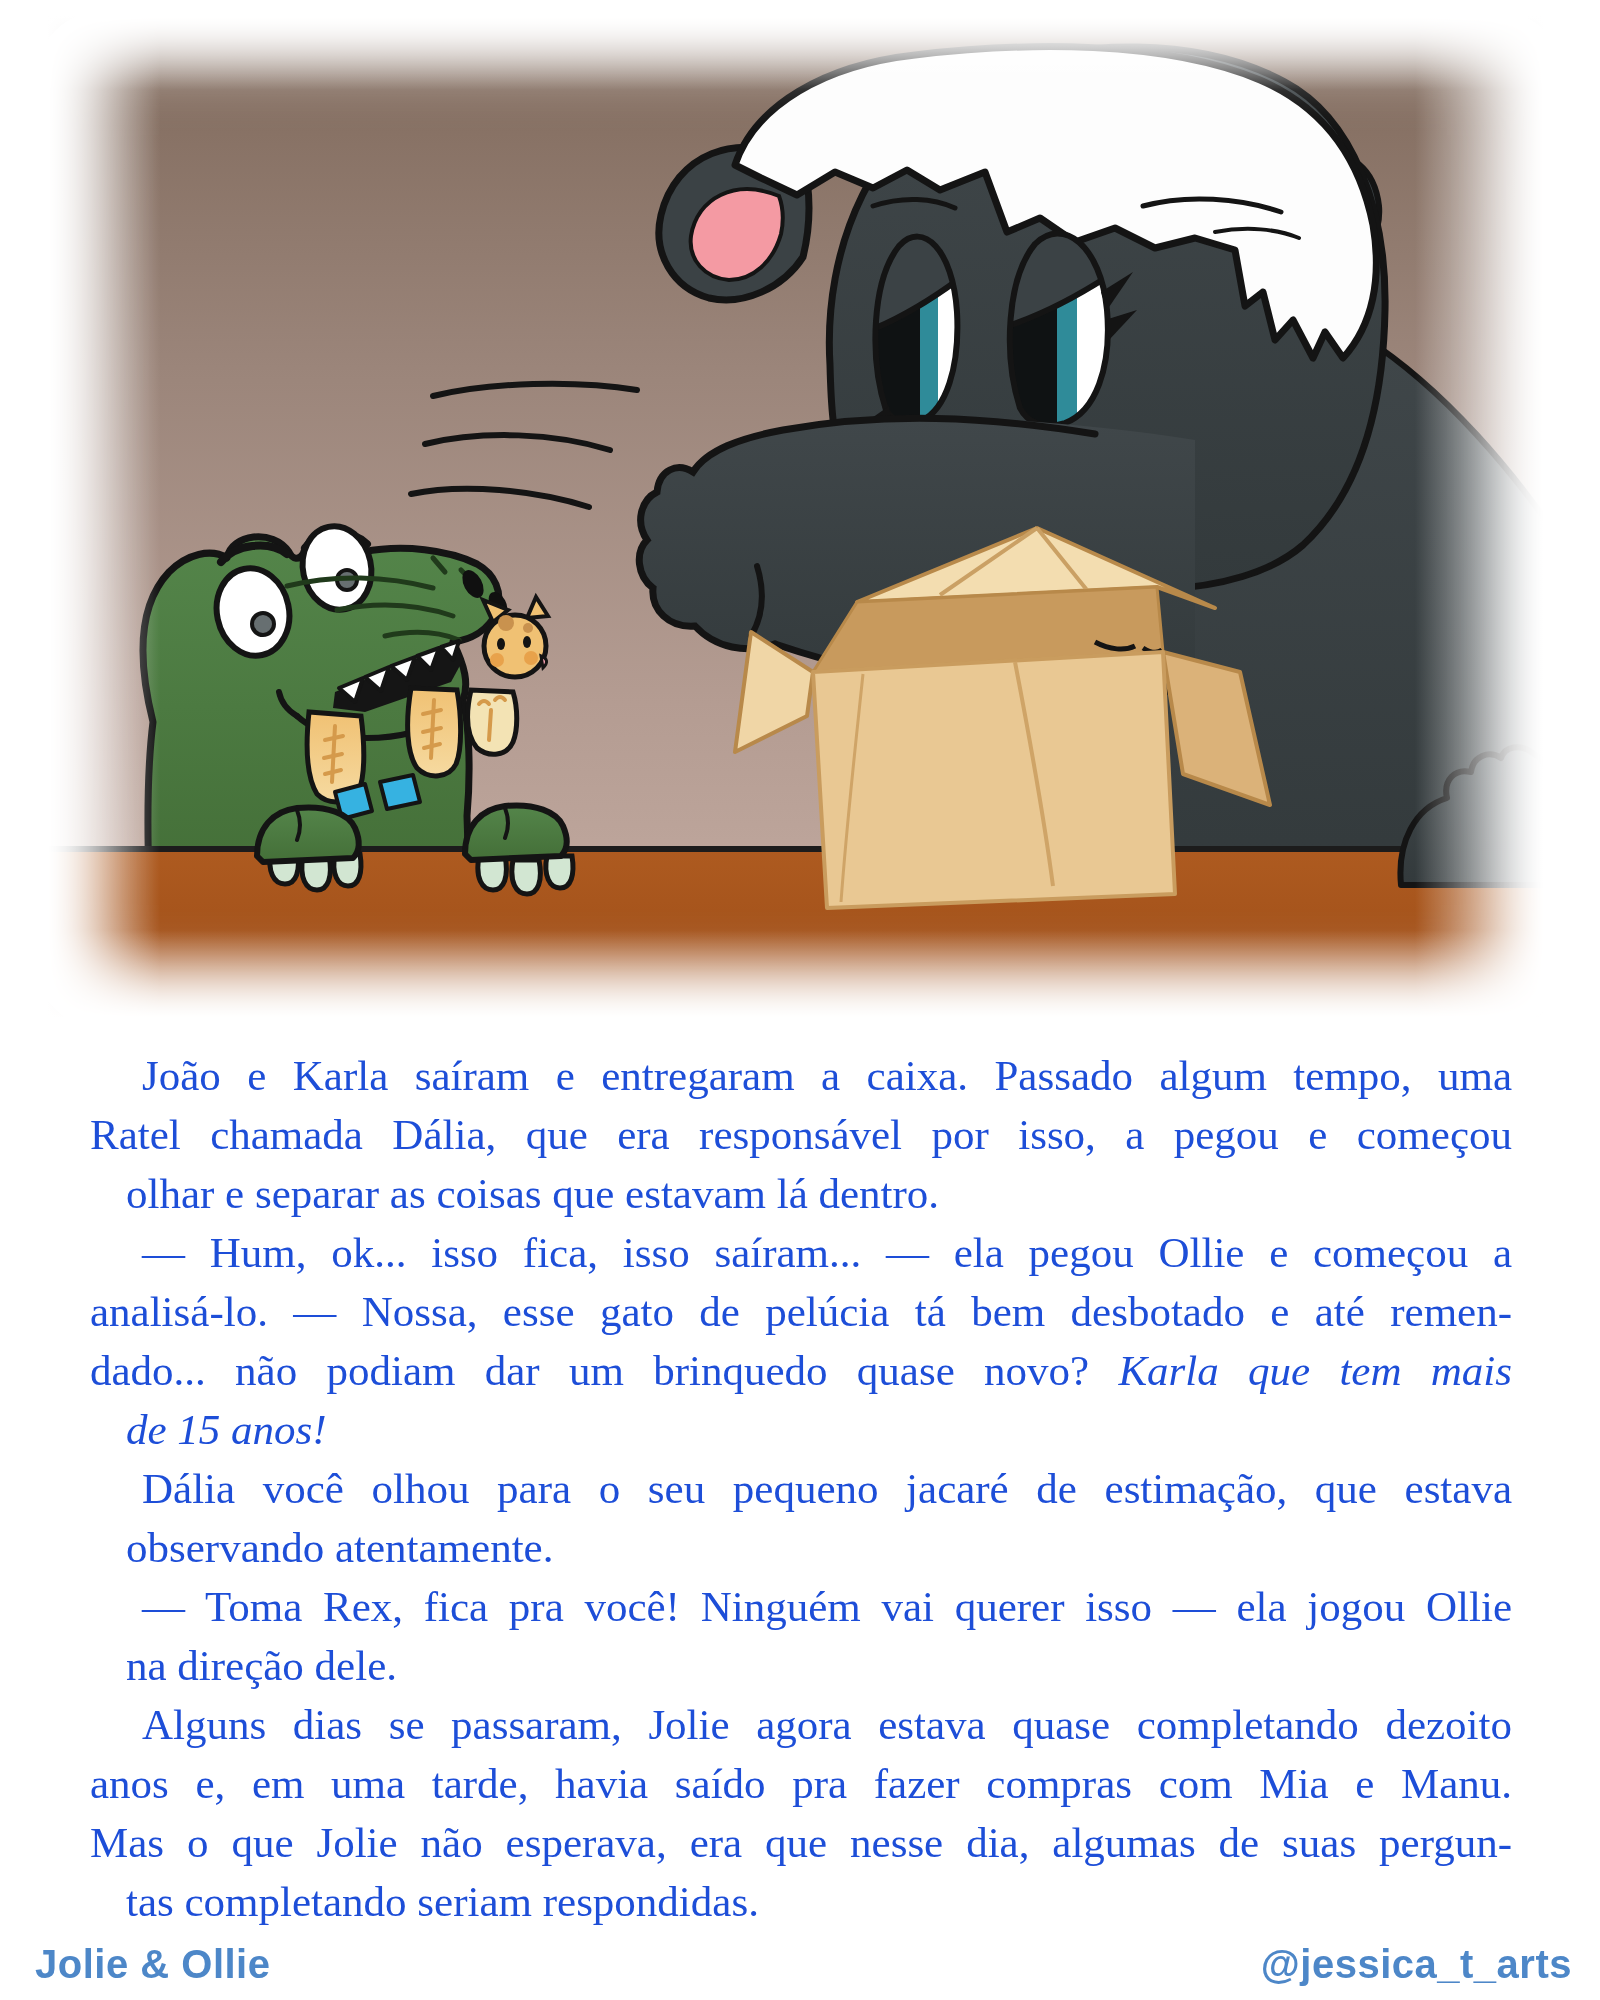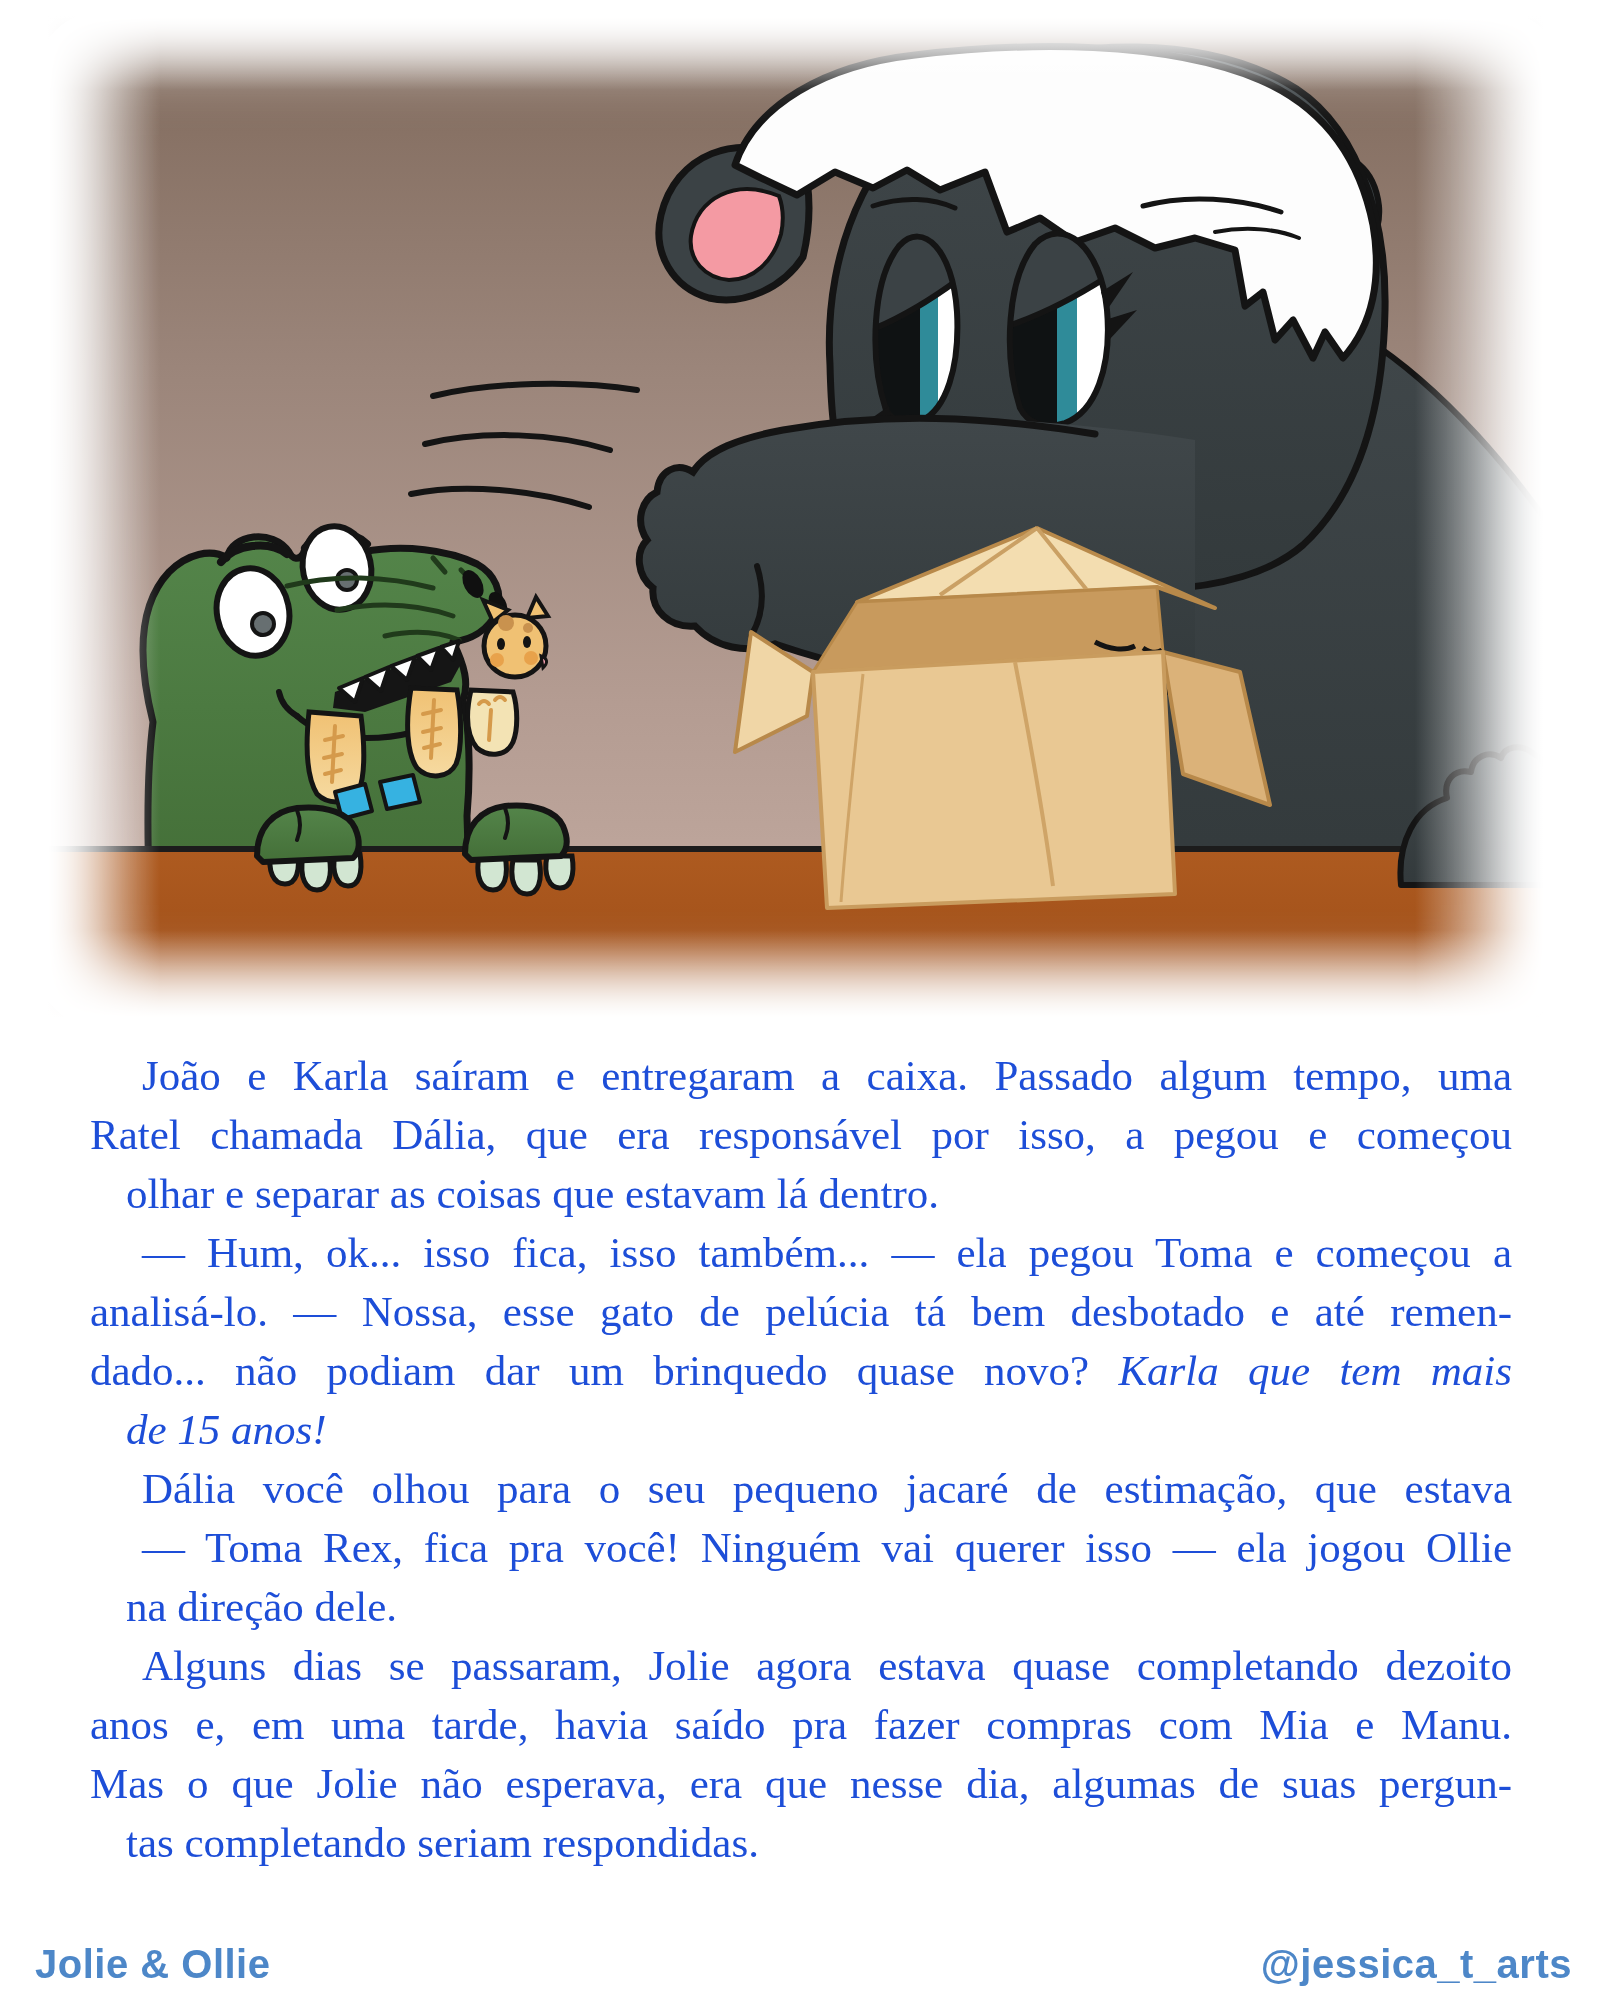--- a/index.html
+++ b/index.html
@@ -280,27 +280,28 @@
     <div class="vig"></div>
   </div>
 
   <div class="story" style="color: #1d4ed8;">
       <div class="para">
         <div class="line"><span>João e Karla saíram e entregaram a caixa. Passado algum tempo, uma</span></div>
         <div class="line"><span>Ratel chamada Dália, que era responsável por isso, a pegou e começou</span></div>
         <div class="line last"><span>olhar e separar as coisas que estavam lá dentro.</span></div>
       </div>
       <div class="para">
-        <div class="line"><span>— Hum, ok... isso fica, isso também... — ela pegou Toma e começou a</span></div>
+        <div class="line"><span>— Hum, ok... isso fica, isso saíram... — ela pegou Ollie e começou a</span></div>
         <div class="line"><span>analisá-lo. — Nossa, esse gato de pelúcia tá bem desbotado e até remen-</span></div>
         <div class="line"><span>dado... não podiam dar um brinquedo quase novo? </span><i>Karla que tem mais</i></div>
         <div class="line last"><i>de 15 anos!</i></div>
       </div>
       <div class="para">
         <div class="line"><span>Dália você olhou para o seu pequeno jacaré de estimação, que estava</span></div>
+        <div class="line last"><span>observando atentamente.</span></div>
       </div>
       <div class="para">
         <div class="line"><span>— Toma Rex, fica pra você! Ninguém vai querer isso — ela jogou Ollie</span></div>
         <div class="line last"><span>na direção dele.</span></div>
       </div>
       <div class="para">
         <div class="line"><span>Alguns dias se passaram, Jolie agora estava quase completando dezoito</span></div>
         <div class="line"><span>anos e, em uma tarde, havia saído pra fazer compras com Mia e Manu.</span></div>
         <div class="line"><span>Mas o que Jolie não esperava, era que nesse dia, algumas de suas pergun-</span></div>
         <div class="line last"><span>tas completando seriam respondidas.</span></div>

